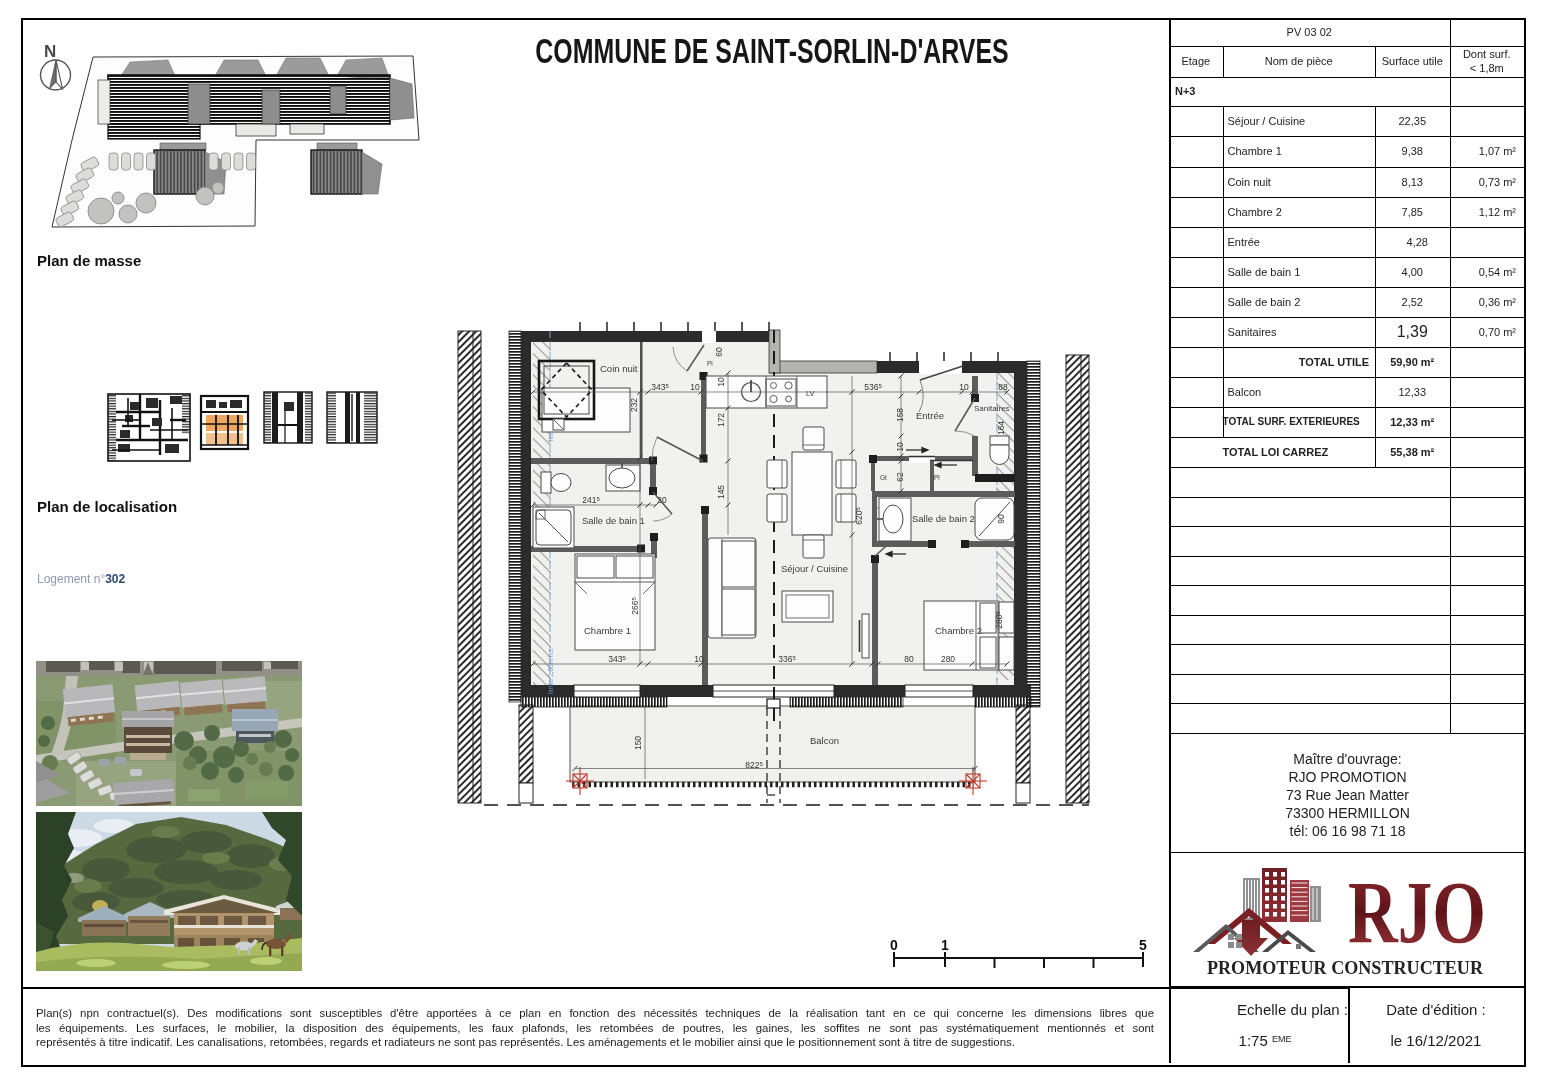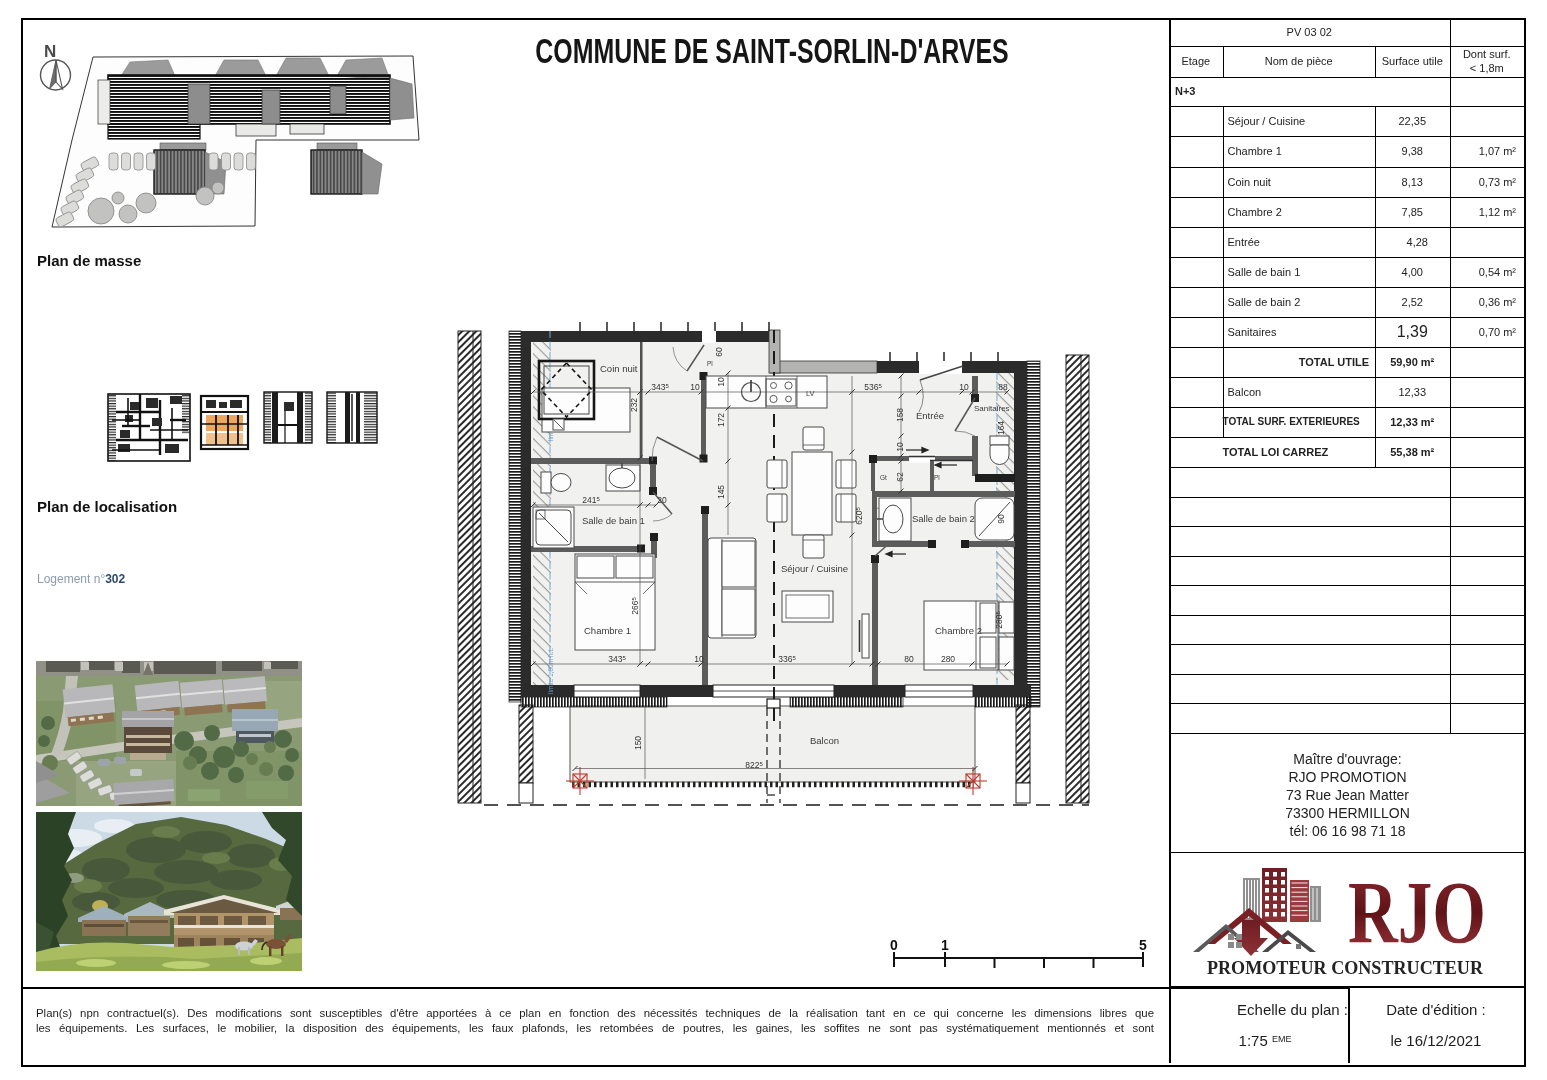--- a/index.html
+++ b/index.html
@@ -971,20 +971,21 @@
 <div class="cell" style="left:1222.5px;top:437px;width:146.5px;height:30px;line-height:30px;text-align:left;font-weight:bold;font-size:11px;">TOTAL LOI CARREZ</div>
 <div class="cell" style="left:1375px;top:437px;width:74.5px;height:30px;line-height:30px;text-align:center;font-weight:bold;font-size:11px;">55,38 m²</div>
 </div>
 
 <div class="abs" style="left:1172px;top:750px;width:351px;text-align:center;font-size:14px;line-height:18px;color:#222;">Maître d'ouvrage:<br>RJO PROMOTION<br>73 Rue Jean Matter<br>73300 HERMILLON<br>tél: 06 16 98 71 18</div>
 
 <div class="abs" style="left:21px;top:987px;width:1149px;height:76px;border-top:2px solid #000;box-sizing:border-box;"></div>
 <div class="abs" style="left:36px;top:1006px;width:1118px;font-size:11.4px;line-height:14.6px;color:#1c1c1c;">
 <div style="text-align:justify;text-align-last:justify;">Plan(s) npn contractuel(s). Des modifications sont susceptibles d'être apportées à ce plan en fonction des nécessités techniques de la réalisation tant en ce qui concerne les dimensions libres que</div>
 <div style="text-align:justify;text-align-last:justify;">les équipements. Les surfaces, le mobilier, la disposition des équipements, les faux plafonds, les retombées de poutres, les gaines, les soffites ne sont pas systématiquement mentionnés et sont</div>
+<div>représentés à titre indicatif. Les canalisations, retombées, regards et radiateurs ne sont pas représentés. Les aménagements et le mobilier ainsi que le positionnement sont à titre de suggestions.</div>
 </div>
 
 <div class="abs" style="left:1169px;top:986px;width:355px;height:2px;background:#000;"></div>
 
 <div class="abs" style="left:1170px;top:987px;width:178px;height:76px;border-top:2px solid #000;box-sizing:border-box;"></div>
 <div class="abs" style="left:1170px;top:1001px;width:178px;text-align:right;font-size:15px;color:#1c1c1c;">Echelle du plan :</div>
 <div class="abs" style="left:1170px;top:1032px;width:178px;text-align:center;font-size:15px;color:#1c1c1c;padding-left:6px;">1:75&nbsp;<span style="font-size:9px;vertical-align:4px;">EME</span></div>
 
 <div class="abs" style="left:1348px;top:987px;width:2px;height:76px;background:#000;"></div>
 <div class="abs" style="left:1350px;top:1001px;width:172px;text-align:center;font-size:15px;color:#1c1c1c;">Date d'édition :</div>

